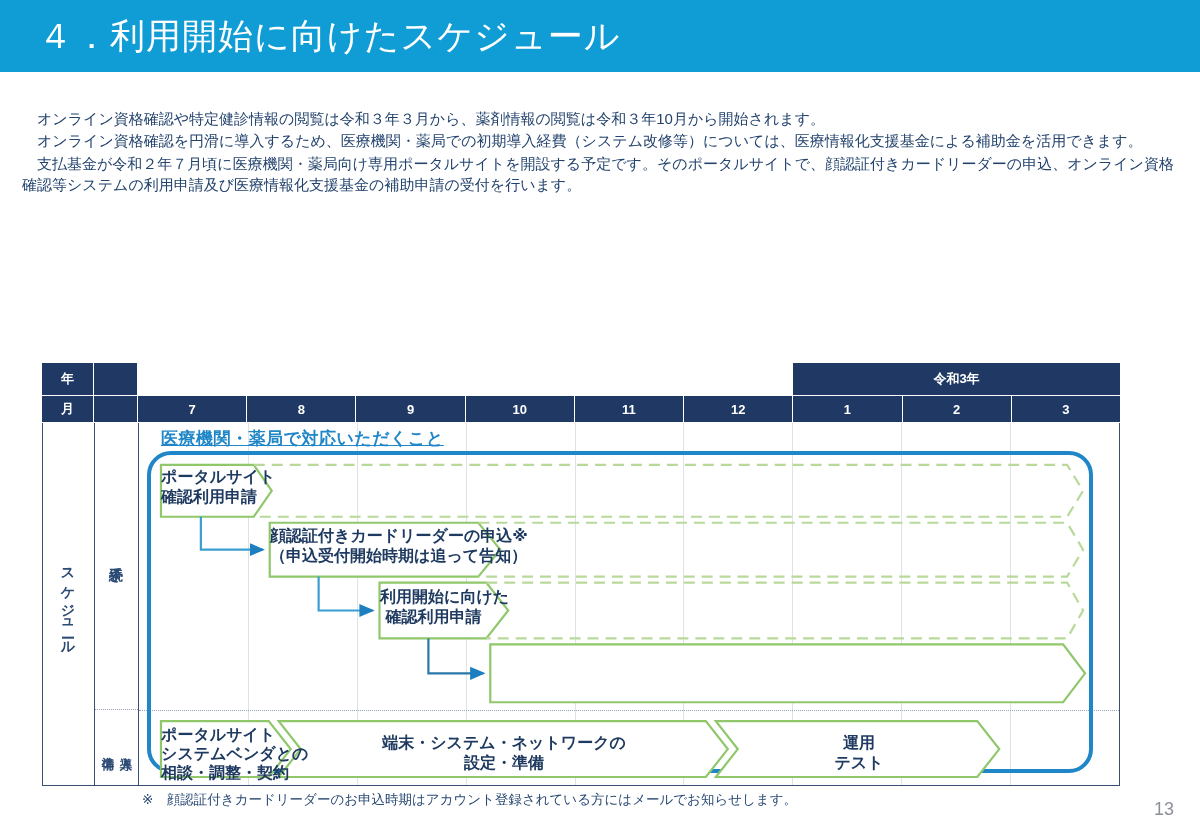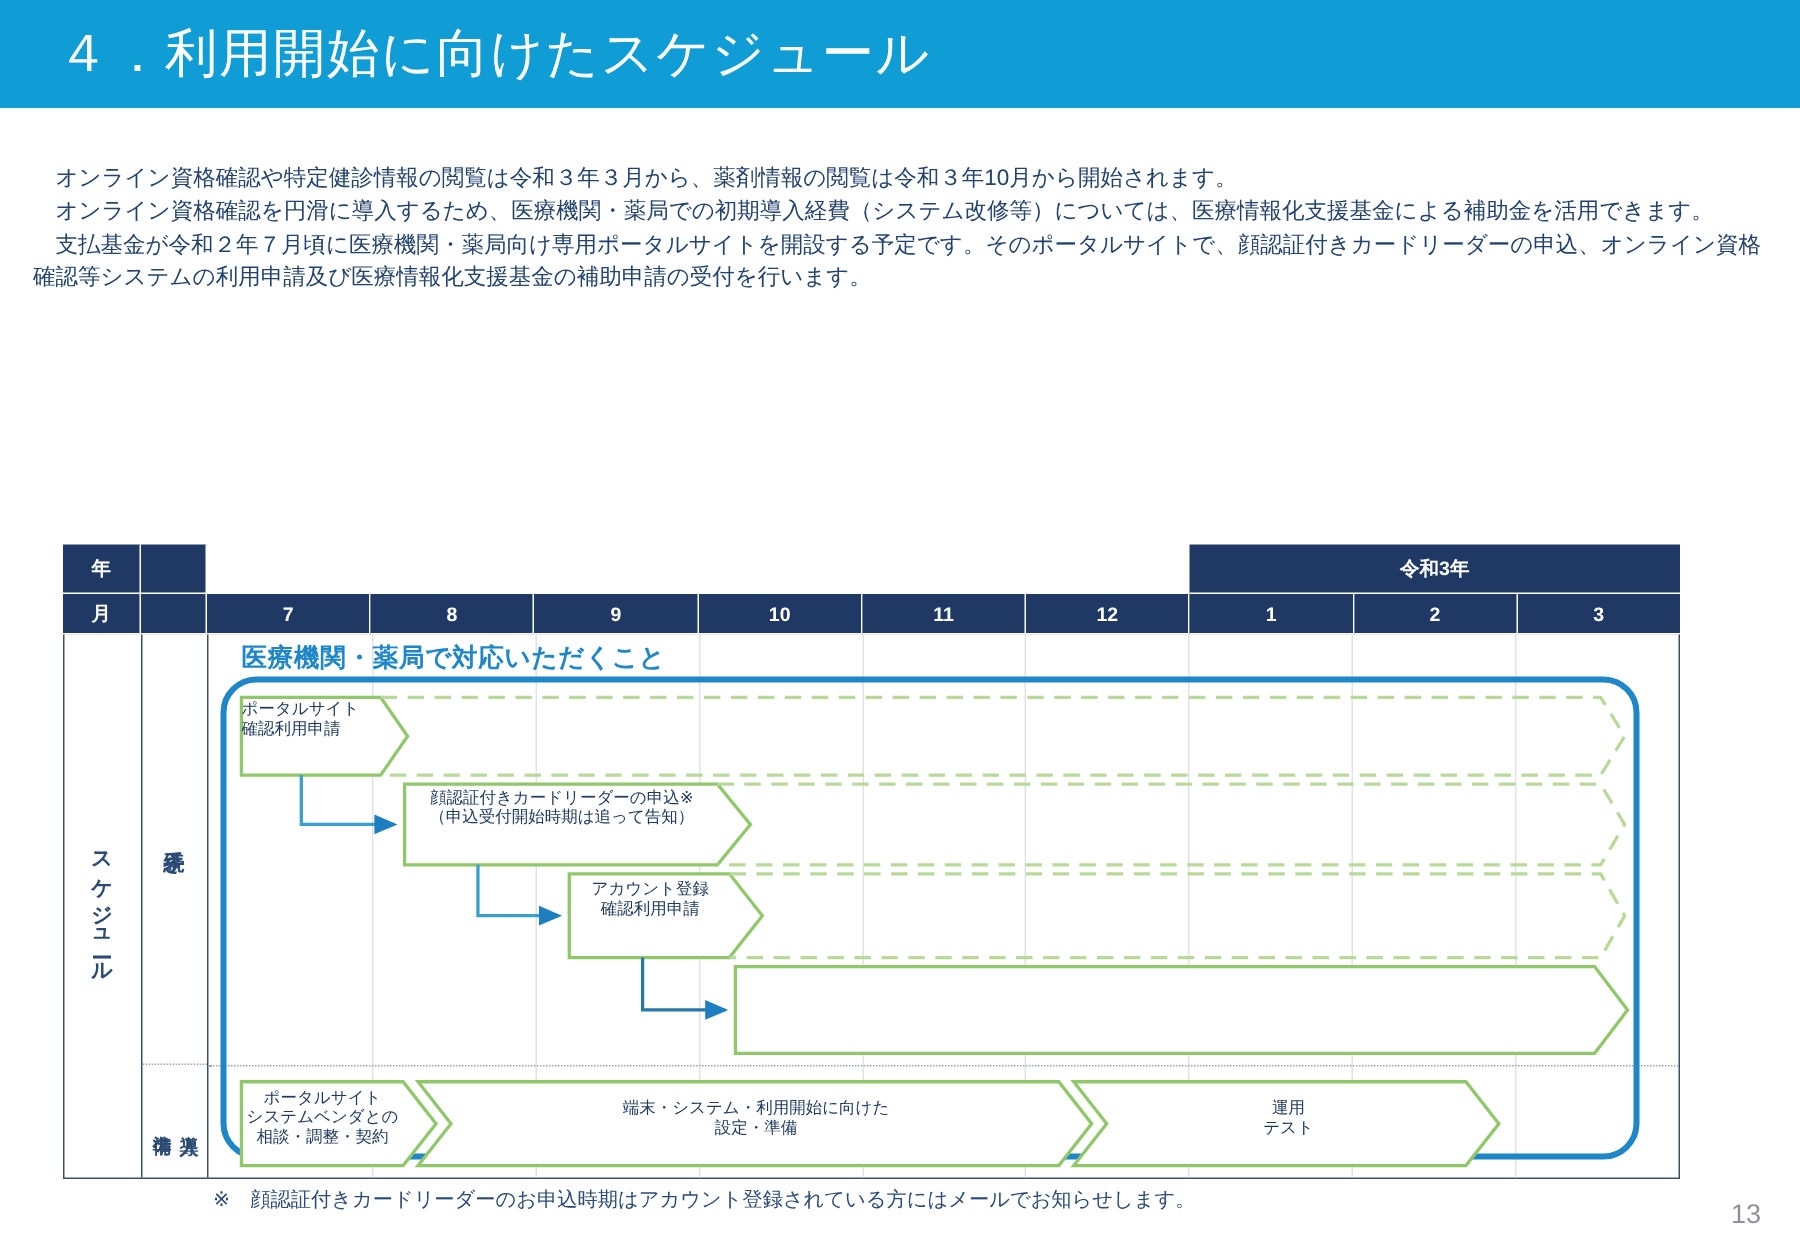--- a/index.html
+++ b/index.html
@@ -100,36 +100,37 @@
   #plot-divider{
     position:absolute;left:0;right:0;top:287px;height:0;
     border-top:1px dotted #9aa6b8;
   }
 
   
   #inner-heading{
     position:absolute;left:22px;top:4px;
     font-size:17px;font-weight:bold;color:#1f86c8;white-space:nowrap;
     letter-spacing:0.5px;
+    text-decoration:underline;
   }
 
   
   #blue-box{
     position:absolute;left:8px;top:28px;width:946px;height:322px;
     border:4px solid #1f86c8;border-radius:24px;
     box-sizing:border-box;
     pointer-events:none;
   }
 
   
   #arrows{position:absolute;left:0;top:0;width:100%;height:100%;}
 
   .arrow-label{
     position:absolute;
-    font-size:11px;font-weight:normal;color:#1f3a60;
+    font-size:16px;font-weight:bold;color:#1f3a60;
     text-align:center;line-height:1.22;
     white-space:nowrap;
     pointer-events:none;
   }
 
   
   #footnote{
     position:absolute;left:142px;top:791px;
     font-size:13.5px;color:#2b4a74;white-space:nowrap;
   }
@@ -243,33 +244,33 @@
         <div>ポータルサイト</div>
         <div>確認利用申請</div>
       </div>
 
       <div class="arrow-label" style="left:131px;top:103px;width:209px;">
         <div>顔認証付きカードリーダーの申込※</div>
         <div>（申込受付開始時期は追って告知）</div>
       </div>
 
       <div class="arrow-label" style="left:241px;top:164px;width:107px;">
-        <div>アカウント登録</div>
+        <div>利用開始に向けた</div>
         <div>確認利用申請</div>
       </div>
 
 
       <div class="arrow-label" style="left:22px;top:303px;width:108px;line-height:1.18;">
         <div>ポータルサイト</div>
         <div>システムベンダとの</div>
         <div>相談・調整・契約</div>
       </div>
 
       <div class="arrow-label" style="left:162px;top:310px;width:406px;">
-        <div>端末・システム・利用開始に向けた</div>
+        <div>端末・システム・ネットワークの</div>
         <div>設定・準備</div>
       </div>
 
       <div class="arrow-label" style="left:600px;top:310px;width:240px;">
         <div>運用</div>
         <div>テスト</div>
       </div>
 
     </div>
   </div>

